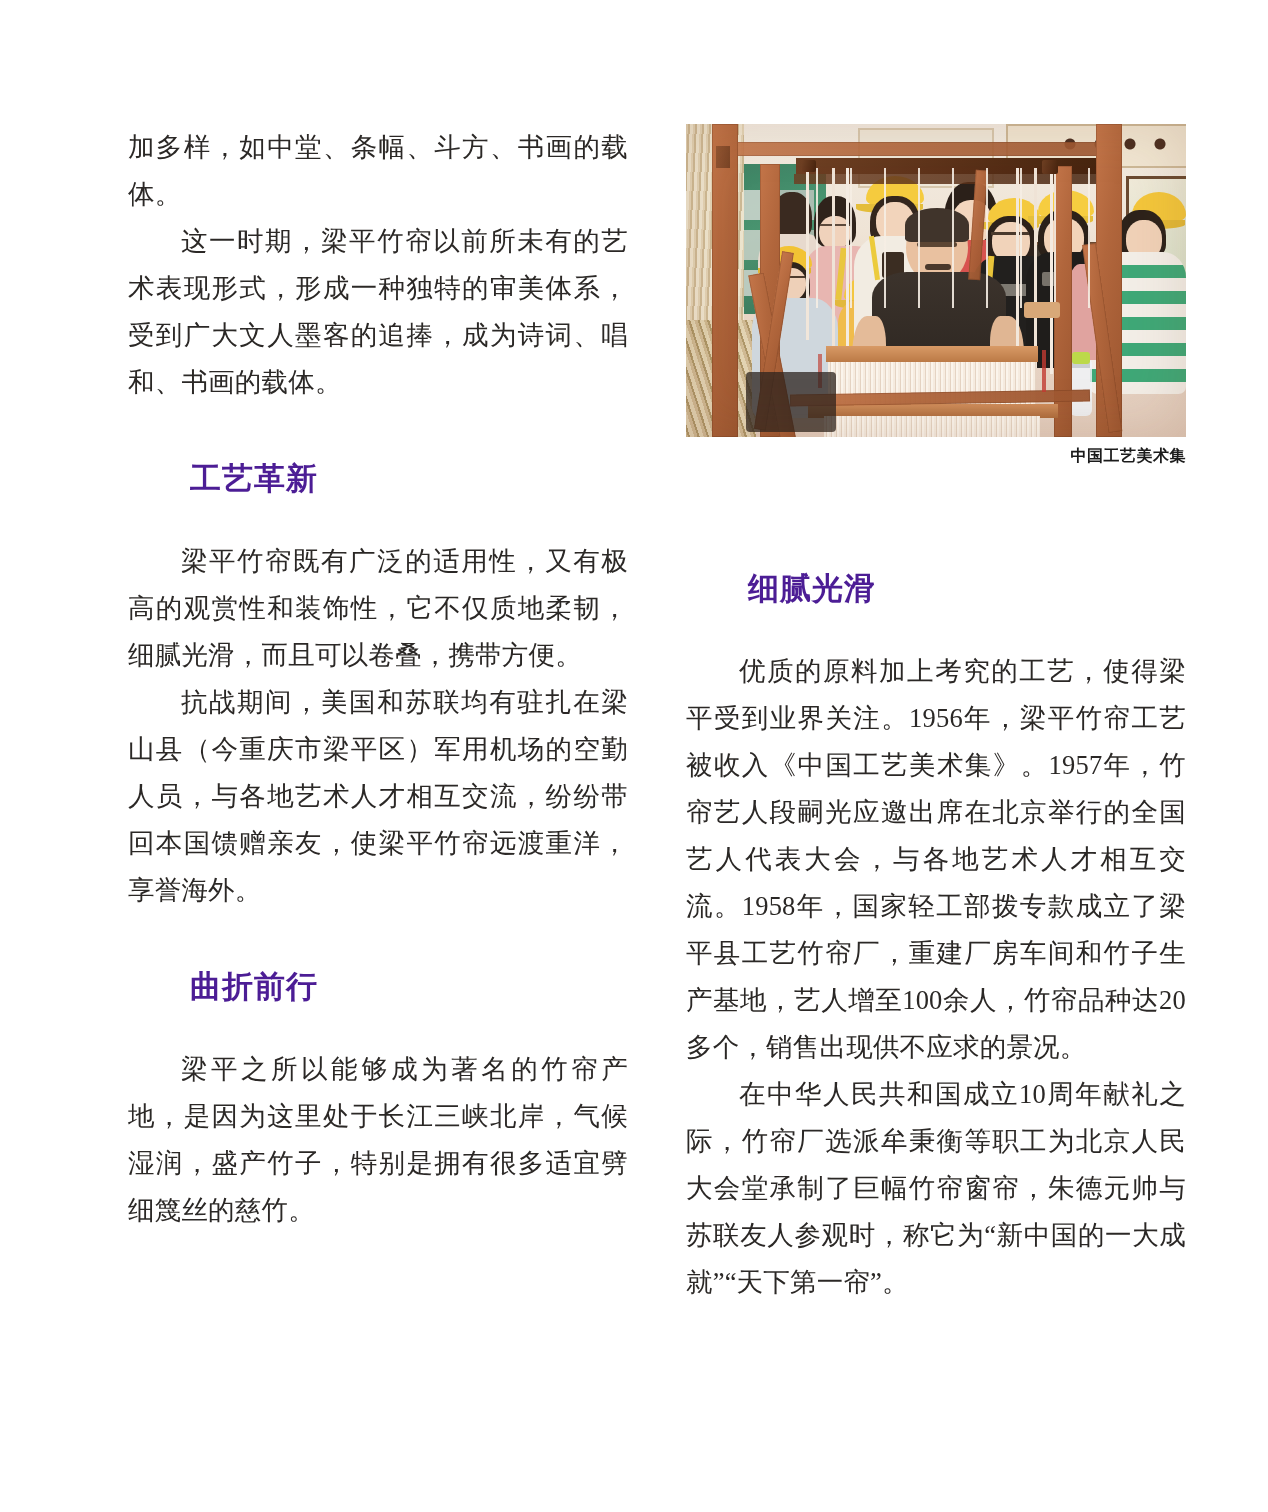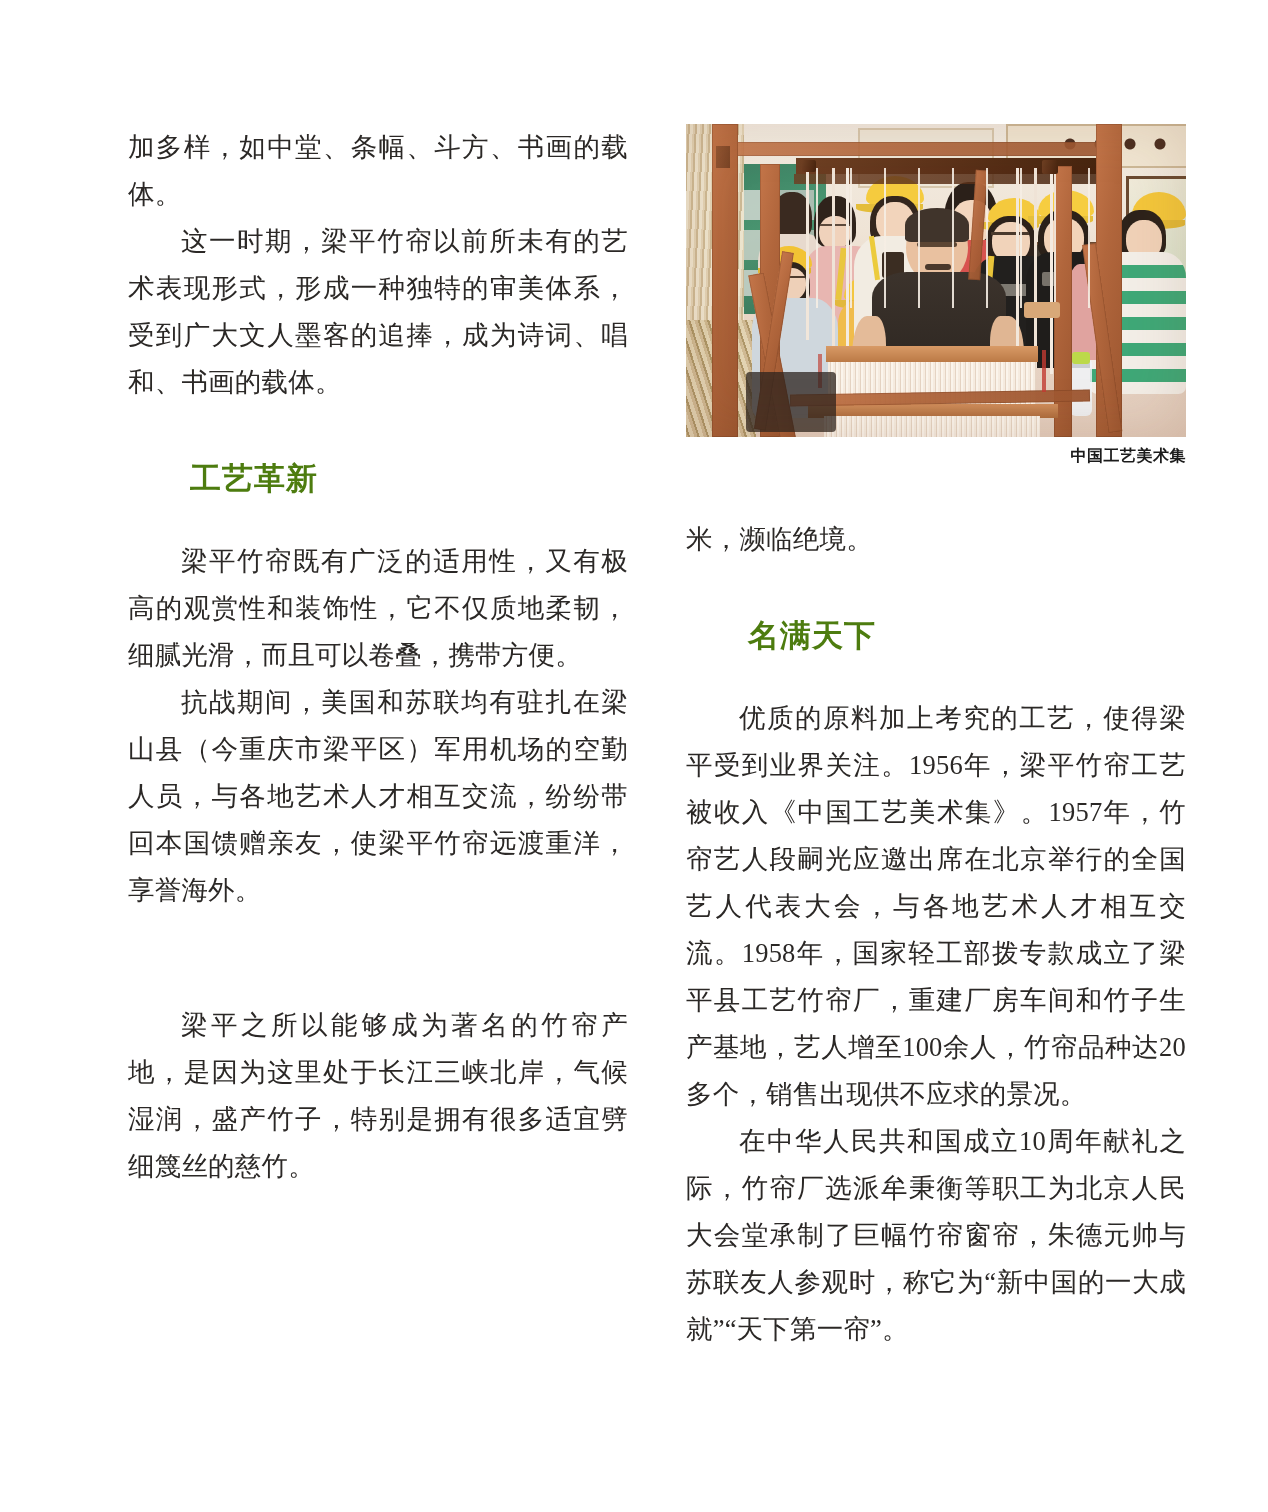--- a/index.html
+++ b/index.html
@@ -56,21 +56,21 @@
   p.indent {
     text-indent: 2em;
   }
 
   
   h2.section {
     margin: 0;
     font-size: 31px;
     line-height: 44px;
     font-weight: 700;
-    color: #4d7c0f;
+    color: #4c1d95;
     font-family: "DejaVu Sans", "Liberation Sans", sans-serif;
     letter-spacing: 1px;
     text-indent: 2em;
   }
   .gap-before-heading { height: 50px; }
   .gap-after-heading  { height: 38px; }
 
   
   figure.photo {
     margin: 0;
@@ -217,20 +217,21 @@
       <div class="gap-before-heading"></div>
       <h2 class="section">工艺革新</h2>
       <div class="gap-after-heading"></div>
 
 
       <p class="body indent">梁平竹帘既有广泛的适用性，又有极高的观赏性和装饰性，它不仅质地柔韧，细腻光滑，而且可以卷叠，携带方便。</p>
 
       <p class="body indent">抗战期间，美国和苏联均有驻扎在梁山县（今重庆市梁平区）军用机场的空勤人员，与各地艺术人才相互交流，纷纷带回本国馈赠亲友，使梁平竹帘远渡重洋，享誉海外。</p>
 
       <div class="gap-before-heading"></div>
+      <h2 class="section">曲折前行</h2>
       <div class="gap-after-heading"></div>
 
       <p class="body indent">梁平之所以能够成为著名的竹帘产地，是因为这里处于长江三峡北岸，气候湿润，盛产竹子，特别是拥有很多适宜劈细篾丝的慈竹。</p>
 
     </div>
 
     <div class="col">
 
       <figure class="photo">
         <div class="photo-frame">
@@ -354,25 +355,24 @@
           <div class="ph" style="left:60px;top:248px;width:90px;height:60px;background:#2c231d;opacity:.75;border-radius:4px;"></div>
 
           <div class="ph vig"></div>
         </div>
 
         <figcaption class="caption">中国工艺美术集</figcaption>
       </figure>
 
       <div class="caption-gap"></div>
 
-      <p class="body">米，濒临绝境。</p>
 
 
       <div class="gap-before-heading"></div>
-      <h2 class="section">名满天下</h2>
+      <h2 class="section">细腻光滑</h2>
       <div class="gap-after-heading"></div>
 
       <p class="body indent">优质的原料加上考究的工艺，使得梁平受到业界关注。1956年，梁平竹帘工艺被收入《中国工艺美术集》。1957年，竹帘艺人段嗣光应邀出席在北京举行的全国艺人代表大会，与各地艺术人才相互交流。1958年，国家轻工部拨专款成立了梁平县工艺竹帘厂，重建厂房车间和竹子生产基地，艺人增至100余人，竹帘品种达20多个，销售出现供不应求的景况。</p>
 
       <p class="body indent">在中华人民共和国成立10周年献礼之际，竹帘厂选派牟秉衡等职工为北京人民大会堂承制了巨幅竹帘窗帘，朱德元帅与苏联友人参观时，称它为“新中国的一大成就”“天下第一帘”。</p>
 
     </div>
 
   </div>
 </div>

